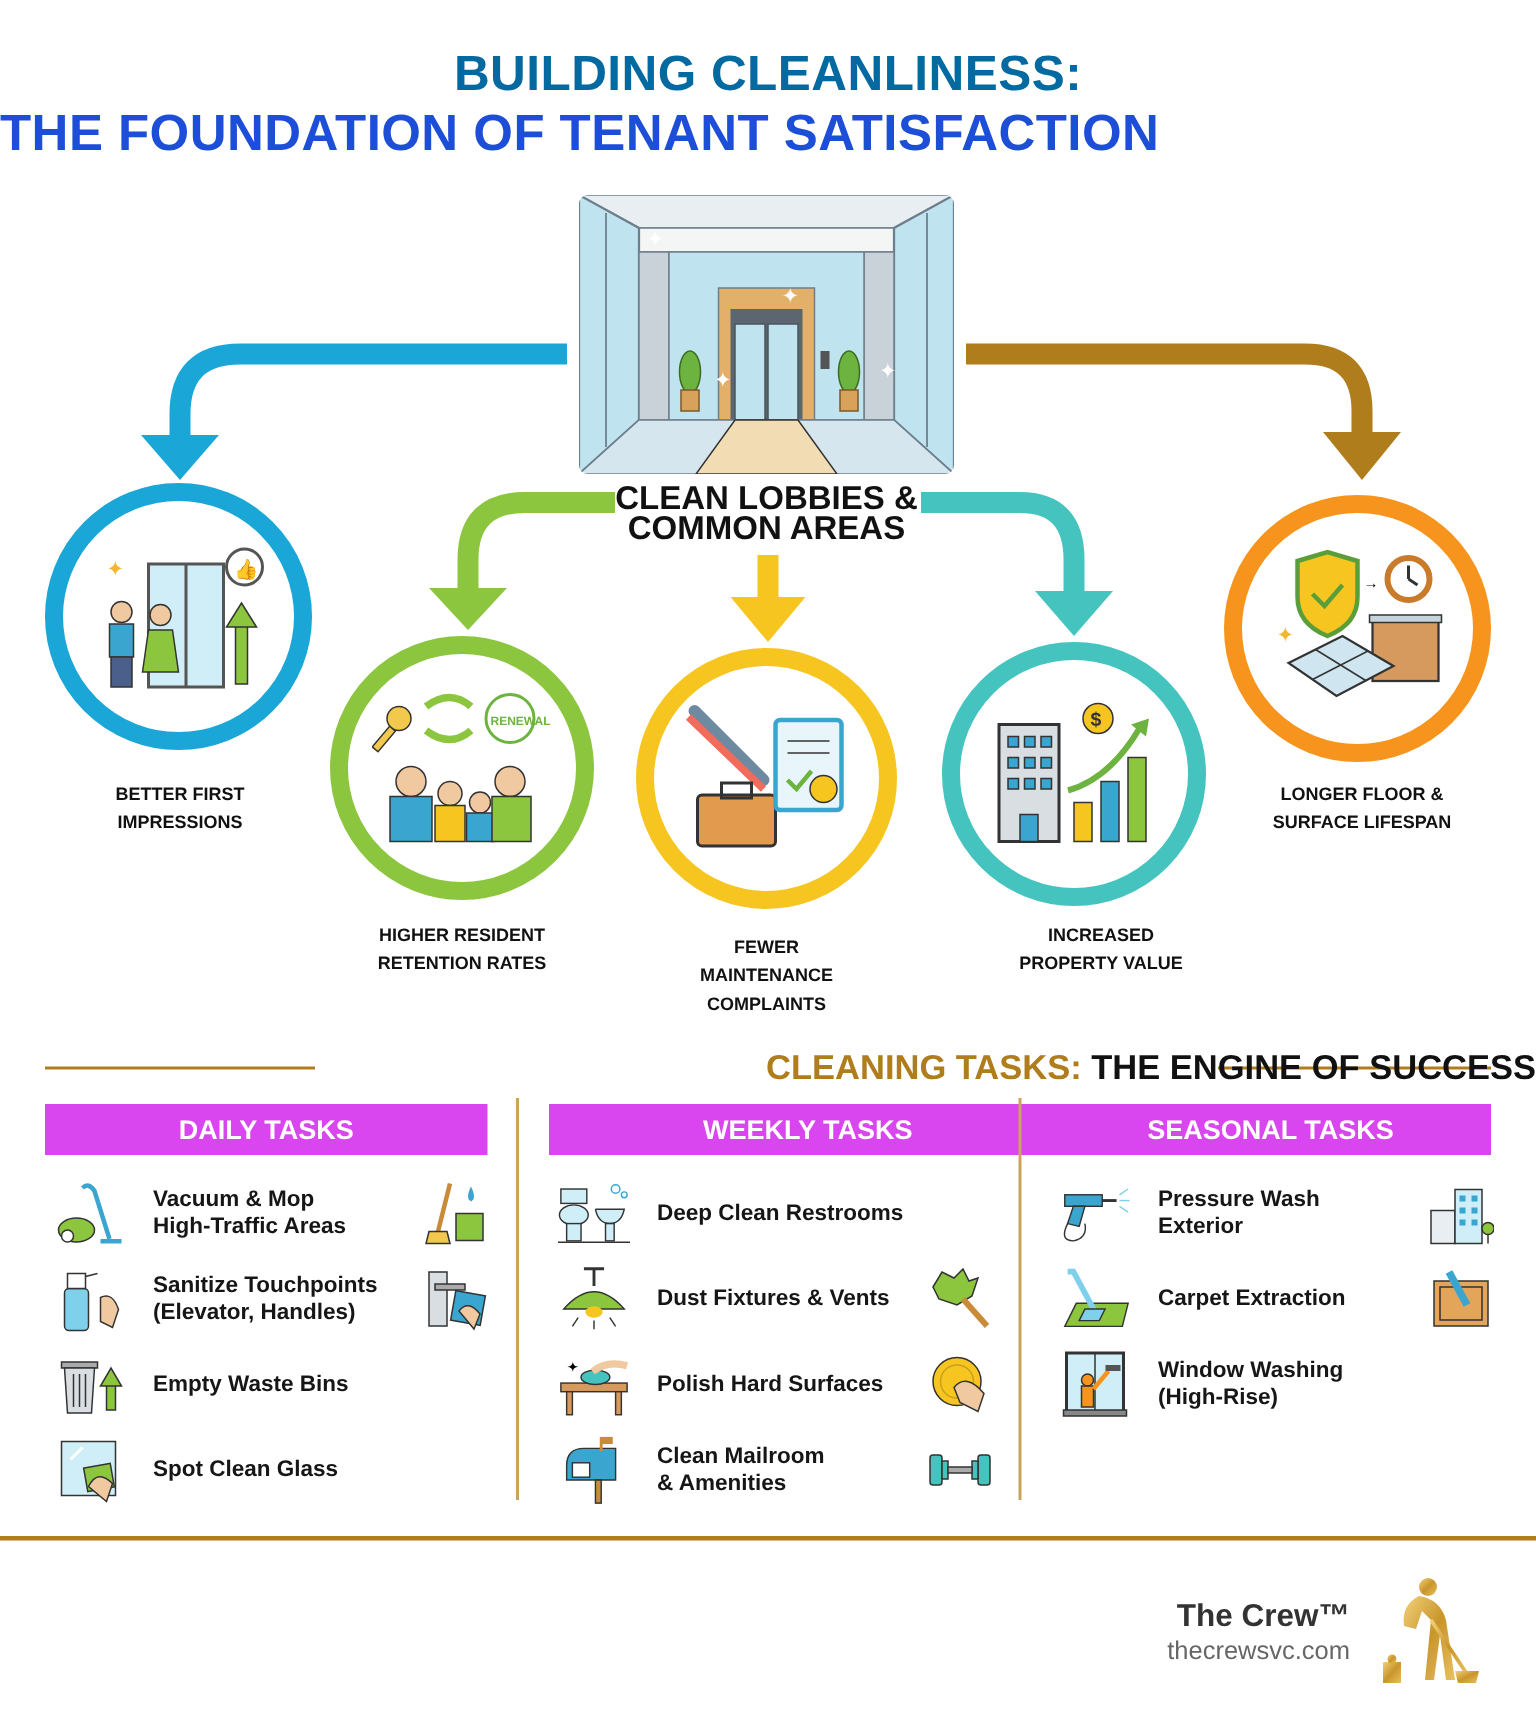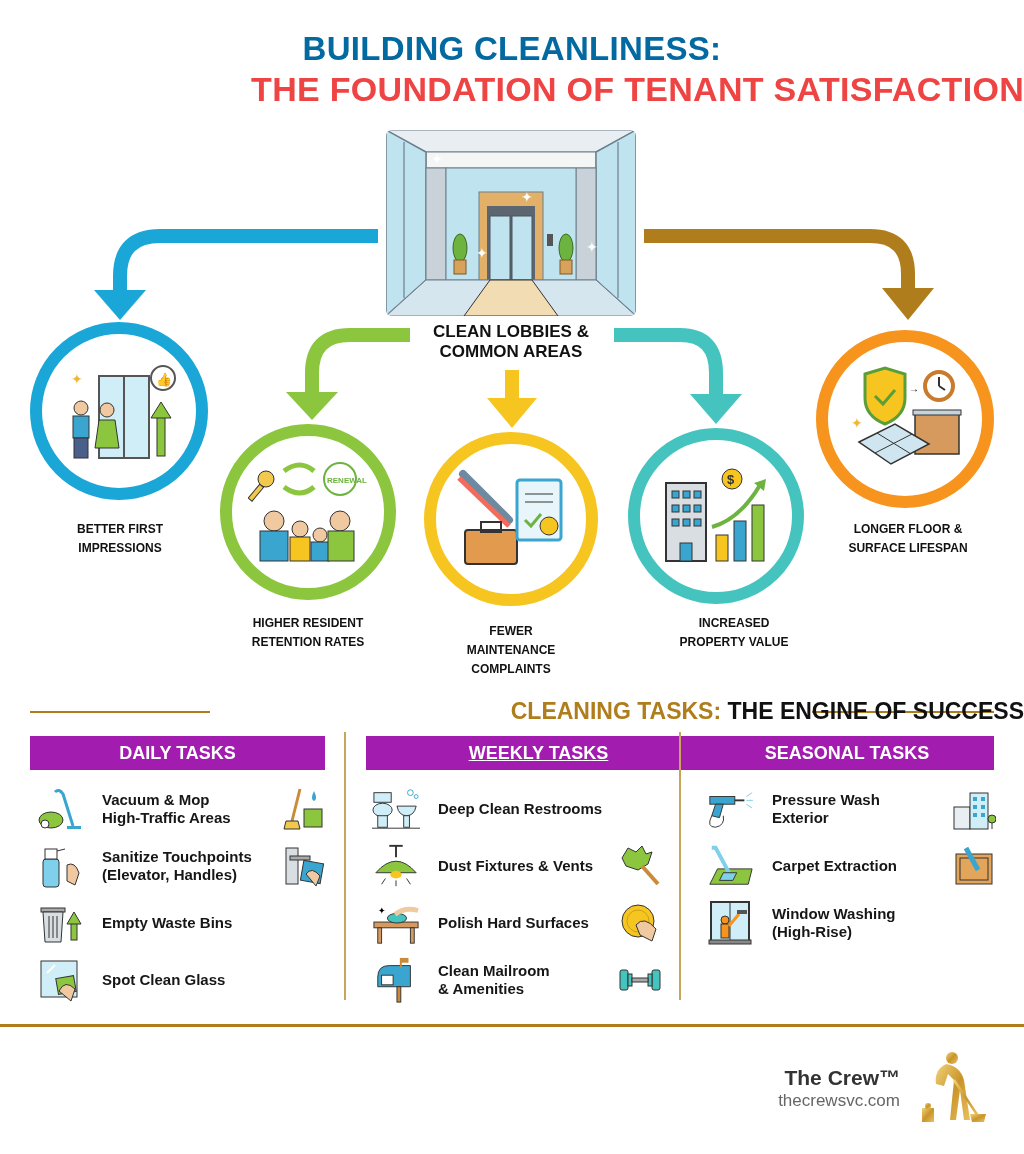--- a/index.html
+++ b/index.html
@@ -1,28 +1,28 @@
 <!DOCTYPE html>
 <html><head>
 <meta charset="utf-8">
 <style>
   * { box-sizing: border-box; margin: 0; padding: 0; }
   body { width: 1024px; height: 1154px; background: #ffffff; font-family: "Liberation Sans", sans-serif; position: relative; overflow: hidden; color: #111; }
   .abs { position: absolute; }
   .title1 { top: 30px; left: 0; width: 1024px; text-align: center; font-size: 33px; font-weight: 900; color: #0369a1; letter-spacing: 0.3px; }
-  .title2 { top: 70px; left: 0; width: 1024px; text-align: right; font-size: 34px; font-weight: 900; color: #ef4444; letter-spacing: 0.3px; }
+  .title2 { top: 70px; left: 0; width: 1024px; text-align: left; font-size: 34px; font-weight: 900; color: #1d4ed8; letter-spacing: 0.3px; }
   .lobby { left: 386px; top: 130px; width: 250px; height: 186px; border-radius: 6px; overflow: hidden; }
-  .lobby-label { left: 386px; top: 322px; width: 250px; text-align: center; font-size: 17px; font-weight: 800; line-height: 20px; }
+  .lobby-label { left: 386px; top: 322px; width: 250px; text-align: center; font-size: 22px; font-weight: 800; line-height: 20px; }
   .circle { width: 160px; height: 160px; border-radius: 50%; border-width: 12px; border-style: solid; background: #fff; display: flex; align-items: center; justify-content: center; }
   .blabel { text-align: center; font-size: 12px; font-weight: 800; line-height: 19px; width: 200px; }
   svg.arrows { position: absolute; left: 0; top: 0; }
   .divider-title { top: 698px; left: 0; width: 1024px; text-align: right; font-size: 23px; font-weight: 900; }
   .divider-title .gold { color: #b07d1c; }
   .hline { height: 2px; background: #b07d1c; top: 711px; }
-  .col-head { top: 736px; height: 34px; background: #a21caf; color: #fff; font-size: 18px; font-weight: 800; display: flex; align-items: center; justify-content: center; }
+  .col-head { top: 736px; height: 34px; background: #d946ef; color: #fff; font-size: 18px; font-weight: 800; display: flex; align-items: center; justify-content: center; }
   .vsep { width: 2px; background: #c9a55a; top: 732px; height: 268px; }
   .task { display: flex; align-items: center; height: 57px; }
   .task .ticon { width: 48px; height: 48px; flex: 0 0 48px; display: flex; align-items: center; justify-content: center; }
   .task .ttext { font-size: 15px; font-weight: 700; line-height: 18px; margin-left: 18px; flex: 1; color: #161616; }
   .task .ticon2 { width: 44px; height: 44px; flex: 0 0 44px; display: flex; align-items: center; justify-content: center; }
   .footer-line { left: 0; top: 1024px; width: 1024px; height: 3px; background: #b07d1c; }
   .brand { right: 124px; top: 1066px; text-align: right; }
   .brand-name { font-size: 21px; font-weight: 700; color: #333; }
   .brand-url { font-size: 17px; color: #666; margin-top: 1px; }
   .brand-logo { left: 920px; top: 1050px; width: 70px; height: 76px; }
@@ -198,21 +198,21 @@
   <div>SURFACE LIFESPAN</div>
 </div>
 
 <div class="abs hline" style="left:30px; width:180px;"></div>
 <div class="abs hline" style="left:812px; width:182px;"></div>
 <div class="abs divider-title">
   <span class="gold">CLEANING TASKS:</span><span> THE ENGINE OF SUCCESS</span>
 </div>
 
 <div class="abs col-head" style="left:30px; width:295px;">DAILY TASKS</div>
-<div class="abs col-head" style="left:366px; width:345px;text-decoration:underline;">WEEKLY TASKS</div>
+<div class="abs col-head" style="left:366px; width:345px;">WEEKLY TASKS</div>
 <div class="abs col-head" style="left:700px; width:294px;">SEASONAL TASKS</div>
 
 <div class="abs vsep" style="left:344px;"></div>
 <div class="abs vsep" style="left:679px;"></div>
 
 <div class="abs" style="left:36px; top:780px; width:290px;">
   <div class="task">
     <div class="ticon">
       <svg width="46" height="46" viewBox="0 0 46 46">
           <path d="M18 6 Q22 2 26 8 L36 40" fill="none" stroke="#3aa6d0" stroke-width="3"></path>

